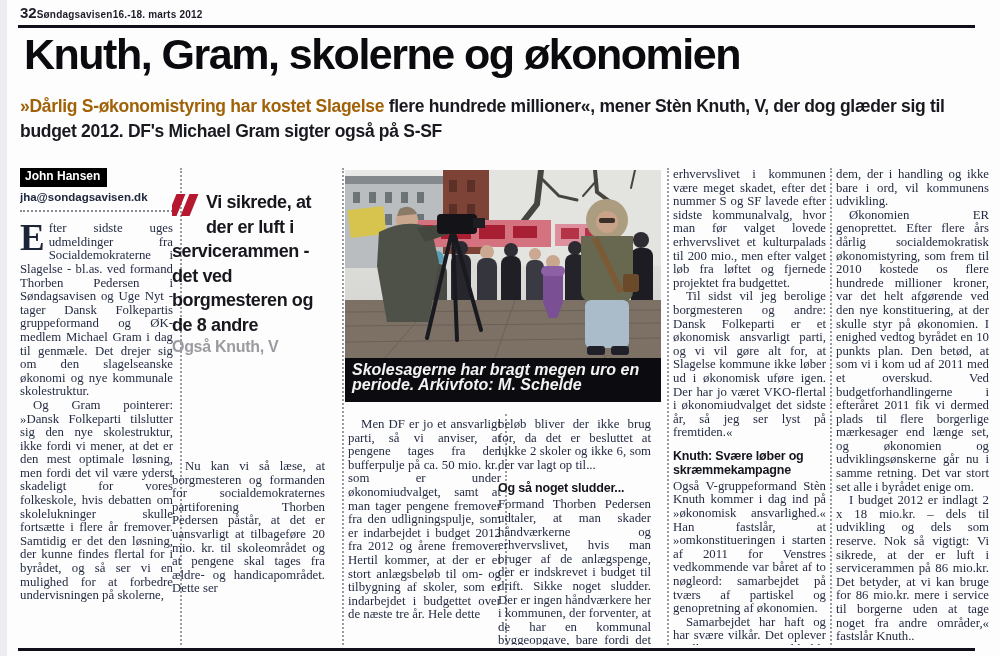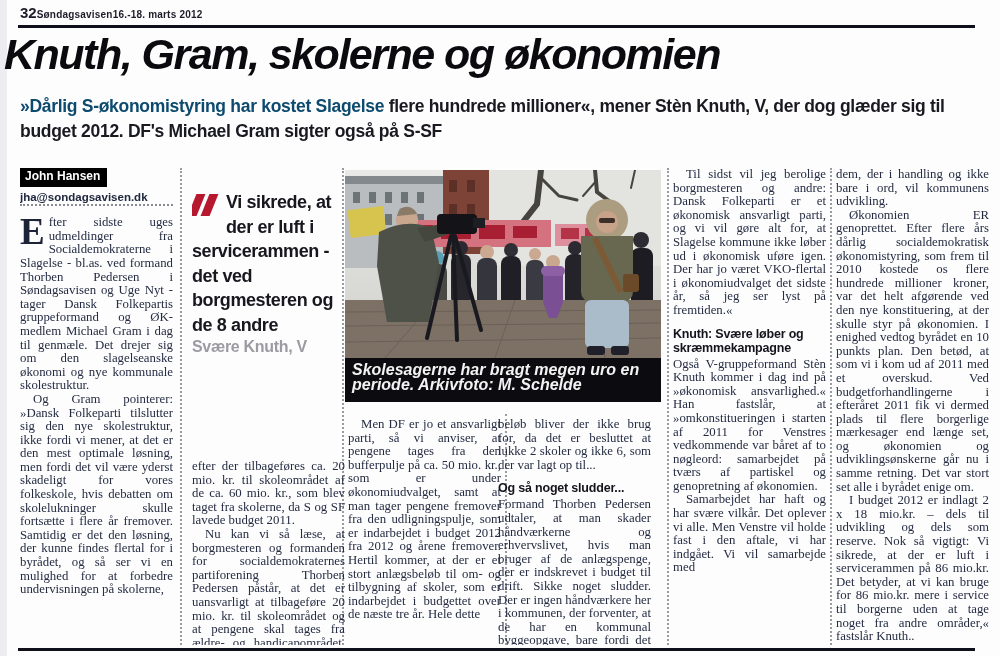--- a/index.html
+++ b/index.html
@@ -14,57 +14,57 @@
   
   .folio { position:absolute; left:20px; top:4px; display:flex; align-items:baseline; 
            font-family:"Liberation Sans", sans-serif; color:#1c1c28; }
   .folio .pagenum { font-size:15px; font-weight:700; }
   .folio .masthead, .folio .pdate { font-size:10px; font-weight:700; letter-spacing:.2px; }
   .rule-top { position:absolute; left:18px; width:957px; top:25px; height:3px; background:#10101a; }
   .rule-bottom { position:absolute; left:18px; width:957px; top:648px; height:3px; background:#10101a; }
 
   
   .headline {
-    position:absolute; left:4px; top:30px; width:960px;
+    position:absolute; left:24px; top:30px; width:960px;
     font-family:"Liberation Sans", sans-serif; font-weight:700;
-    font-size:43px; letter-spacing:-1.5px; color:#0b0b0f; white-space:nowrap;font-style:italic;
+    font-size:43px; letter-spacing:-1.5px; color:#0b0b0f; white-space:nowrap;
   }
   .deck {
     position:absolute; left:20px; top:94px; width:956px;
     font-family:"Liberation Sans", sans-serif; font-weight:700;
     font-size:17.5px; line-height:25px; letter-spacing:-0.3px; color:#191920;
   }
-  .deck .deck-red { color:#0c4a6e; }
+  .deck .deck-red { color:#a16207; }
 
   
   .col { position:absolute; width:153px; top:168px; height:477px; overflow:hidden;
          font-size:12.8px; line-height:13.6px; text-align:justify; }
   #col1 { left:20px; }
-  #col2 { left:192px; }
+  #col2 { left:172px; }
   #col3 { left:348px; top:418px; height:227px; }
   #col4 { left:498px; top:418px; height:227px; }
   #col5 { left:673px; }
   #col6 { left:836px; }
   .col p.ind { text-indent:13px; }
   .subhead {
     font-family:"Liberation Sans", sans-serif; font-weight:700;
     font-size:12.5px; line-height:14px; text-align:left; color:#14141c;
     margin:9px 0 3px 0; letter-spacing:-0.2px;
   }
 
   
   .vsep { position:absolute; top:168px; height:477px; width:0; border-left:2px dotted #9a9aa2; }
   .vsep.short { top:414px; height:231px; }
 
   
   .byline-box { display:inline-block; background:#000000; color:#ffffff;
     font-family:"Liberation Sans", sans-serif; font-weight:700; font-size:12px;
     padding:2px 7px 3px 5px; margin-bottom:4px; }
   .byline-mail { font-family:"Liberation Sans", sans-serif; font-weight:700;
-    font-size:11.5px; color:#20283e; text-align:left; }
+    font-size:11.5px; color:#20283e; text-align:left; margin-bottom:6px; }
   .dotted-hr { border-top:2px dotted #8a8a92; margin-bottom:10px; }
 
   .dropcap { float:left; font-family:"Liberation Serif", serif; font-weight:700;
     font-size:37px; line-height:28px; padding:2px 4px 0 0; color:#1d2438; }
 
   
   .pq { height:292px; text-align:left; padding-top:22px; }
   .pq-marks { float:left; margin:4px 8px 0 0; }
   .pq-marks i { display:inline-block; width:9px; height:22px; background:#b5182f;
     transform:skewX(-22deg); margin-right:4px; }
@@ -109,23 +109,22 @@
     <div class="byline-mail">jha@sondagsavisen.dk</div>
     <div class="dotted-hr"></div>
     <p><span class="dropcap">E</span><span>fter sidste uges udmeldinger fra Socialdemokraterne i Slagelse - bl.as. ved formand Thorben Pedersen i Søndagsavisen og Uge Nyt - tager Dansk Folkepartis gruppeformand og ØK-medlem  Michael Gram i dag til genmæle. Det drejer sig om den slagelseanske økonomi og nye kommunale skolestruktur.</span></p>
     <p class="ind">Og Gram pointerer: »Dansk Folkeparti tilslutter sig den nye skolestruktur, ikke fordi vi mener, at det er den mest optimale løsning, men fordi det vil være yderst skadeligt for vores folkeskole, hvis debatten om skolelukninger skulle fortsætte i flere år fremover. Samtidig er det den løsning, der kunne findes flertal for i byrådet, og så ser vi en mulighed for at forbedre undervisningen på skolerne,</p>
   </div>
 
   <div class="col" id="col2">
     <div class="pq">
       <span class="pq-marks"><i></i><i></i></span>
       <div class="pq-text">Vi sikrede, at der er luft i servicerammen - det ved borgmesteren og de 8 andre</div>
-      <div class="pq-attr">Svære Knuth, V</div>
+      <div class="pq-attr">Også Knuth, V</div>
     </div>
-    <p>efter der tilbageføres ca. 20 mio. kr. til skoleområdet af de ca. 60 mio. kr., som blev taget fra skolerne, da S og SF lavede budget 2011.</p>
     <p class="ind">Nu kan vi så læse, at borgmesteren og formanden for socialdemokraternes partiforening Thorben Pedersen påstår, at det er uansvarligt at tilbageføre 20 mio. kr. til skoleområdet og at pengene skal tages fra ældre- og handicapområdet. Dette ser</p>
   </div>
 
   <div class="photo-block">
     <svg width="316" height="188" viewBox="0 0 316 188">
       <defs>
         <linearGradient id="sky" x1="0" y1="0" x2="0" y2="1">
           <stop offset="0" stop-color="#e9e9e7"></stop>
             <stop offset="1" stop-color="#cfcfcb"></stop>
         </linearGradient>
@@ -235,20 +234,21 @@
     <p class="ind">Men DF er jo et ansvarligt parti, så vi anviser, at pengene tages fra den bufferpulje på ca. 50 mio. kr., som er under økonomiudvalget, samt at man tager pengene fremover fra den udligningspulje, som er indarbejdet i budget 2012 fra 2012 og årene fremover. Hertil kommer, at der er et stort anlægsbeløb til om- og tilbygning af skoler, som er indarbejdet i budgettet over de næste tre år. Hele dette</p>
   </div>
 
   <div class="col" id="col4">
     <p>beløb bliver der ikke brug for, da det er besluttet at lukke 2 skoler og ikke 6, som der var lagt op til...</p>
     <h3 class="subhead">Og så noget sludder...</h3>
     <p>Formand Thorben Pedersen udtaler, at man skader håndværkerne og erhvervslivet, hvis man bruger af de anlægspenge, der er indskrevet i budget til drift. Sikke noget sludder.  Der er ingen håndværkere her i kommunen, der forventer, at de har en kommunal byggeopgave, bare fordi det står i et budget. Og hvis det var sådan, må</p>
   </div>
 
   <div class="col" id="col5">
+    <p>erhvervslivet i kommunen være meget skadet, efter det nummer S og SF lavede efter sidste kommunalvalg, hvor man før valget lovede erhvervslivet et kulturpalads til 200 mio., men efter valget løb fra løftet og fjernede projektet fra budgettet.</p>
     <p class="ind">Til sidst vil jeg berolige borgmesteren og andre: Dansk Folkeparti er et økonomisk ansvarligt parti, og vi vil gøre alt for, at Slagelse kommune ikke løber ud i økonomisk uføre igen. Der har jo været VKO-flertal i økonomiudvalget det sidste år, så jeg ser lyst på fremtiden.«</p>
     <h3 class="subhead">Knuth: Svære løber og skræmmekampagne</h3>
     <p>Også V-gruppeformand Stèn Knuth kommer i dag ind på »økonomisk ansvarlighed.« Han fastslår, at »omkonstitueringen i starten af 2011 for Venstres vedkommende var båret af to nøgleord: samarbejdet på tværs af partiskel og genopretning af økonomien.</p>
     <p class="ind">Samarbejdet har haft og har svære vilkår. Det oplever vi alle. Men Venstre vil holde fast i den aftale, vi har indgået. Vi vil samarbejde med</p>
   </div>
 
   <div class="col" id="col6">
     <p>dem, der i handling og ikke bare i ord, vil kommunens udvikling.</p>
     <p class="ind">Økonomien ER genoprettet. Efter flere års dårlig socialdemokratisk økonomistyring, som frem til 2010 kostede os flere hundrede millioner kroner, var det helt afgørende ved den nye konstituering, at der skulle styr på økonomien. I enighed vedtog byrådet en 10 punkts plan. Den betød, at som vi i kom ud af 2011 med et overskud. Ved budgetforhandlingerne i efteråret 2011 fik vi dermed plads til flere borgerlige mærkesager end længe set, og økonomien og udviklingsønskerne går nu i samme retning. Det var stort set alle i byrådet enige om.</p>
     <p class="ind">I budget 2012 er indlagt 2 x 18 mio.kr. – dels til udvikling og dels som reserve. Nok så vigtigt: Vi sikrede, at der er luft i servicerammen på 86 mio.kr. Det betyder, at vi kan bruge for 86 mio.kr. mere i service til borgerne uden at tage noget fra andre områder,« fastslår Knuth..</p>

